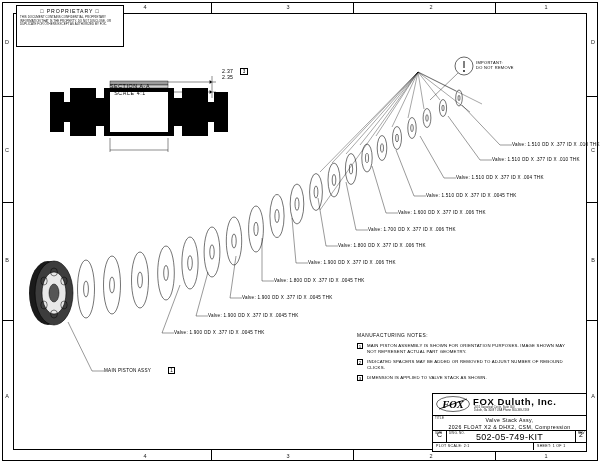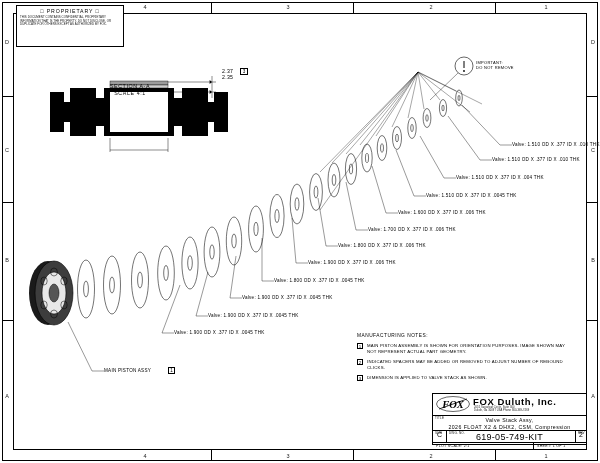--- a/index.html
+++ b/index.html
@@ -51,21 +51,21 @@
   
   #mfg{position:absolute;left:357px;top:333px;width:215px;}
   .mfg-head{font-size:4.8px;letter-spacing:.5px;margin-bottom:5px;}
   .mfg-row{display:flex;align-items:flex-start;margin-bottom:5px;}
   .mfg-num{width:6px;height:6px;border:.7px solid #000;font-size:4.4px;
       text-align:center;line-height:6px;flex:0 0 auto;margin-right:4px;
       box-sizing:border-box;}
   .mfg-txt{font-size:4.3px;line-height:5.6px;letter-spacing:.2px;}
 
   
-  #tb{position:absolute;left:432px;top:393px;width:155px;height:52px;
+  #tb{position:absolute;left:432px;top:393px;width:155px;height:59px;
       border:1px solid #000;box-sizing:border-box;background:#fff;}
   .tb-sep{position:absolute;background:#000;}
   .tb-lab{position:absolute;font-size:3px;letter-spacing:.2px;color:#111;}
 
   .logo{position:absolute;left:3px;top:2px;width:34px;height:16px;}
   .fox-name{position:absolute;left:40px;top:2px;font-size:9.5px;
       font-weight:bold;letter-spacing:.6px;}
   .fox-addr{position:absolute;left:41px;top:12px;font-size:2.6px;
       line-height:3.3px;letter-spacing:.1px;color:#111;}
 
@@ -346,21 +346,21 @@
     <div class="tb-lab" style="left:2px;top:22px;">TITLE</div>
     <div class="tb-title">
       <div>Valve Stack Assy,</div>
       <div>2026 FLOAT X2 &amp; DHX2, CSM, Compression</div>
     </div>
 
     <div class="tb-lab" style="left:2px;top:37px;">SIZE</div>
     <div class="tb-size">C</div>
 
     <div class="tb-lab" style="left:16px;top:37px;">DWG. NO.</div>
-    <div class="tb-dwg">619-05-749-KIT</div>
+    <div class="tb-dwg">502-05-749-KIT</div>
 
     <div class="tb-lab" style="left:145px;top:37px;">REV</div>
     <div class="tb-rev">2</div>
 
     <div class="tb-plot">PLOT SCALE: 2:1</div>
     <div class="tb-sheet">SHEET: 1 OF 1</div>
   </div>
 
 </div>
 

